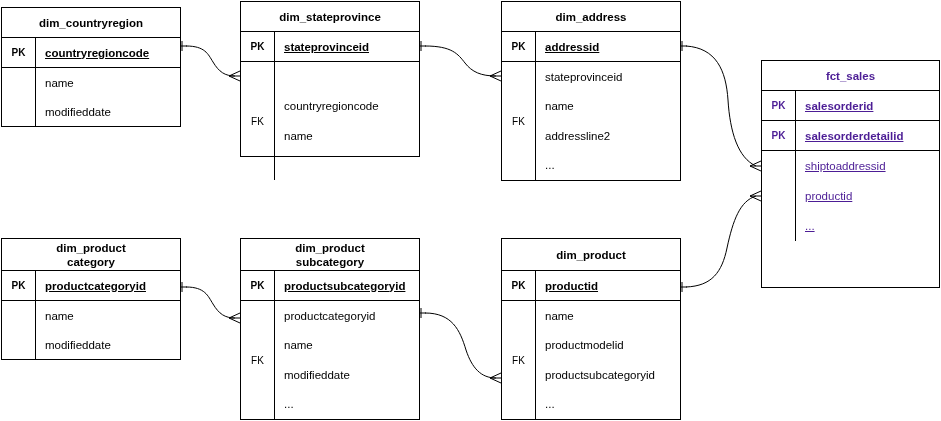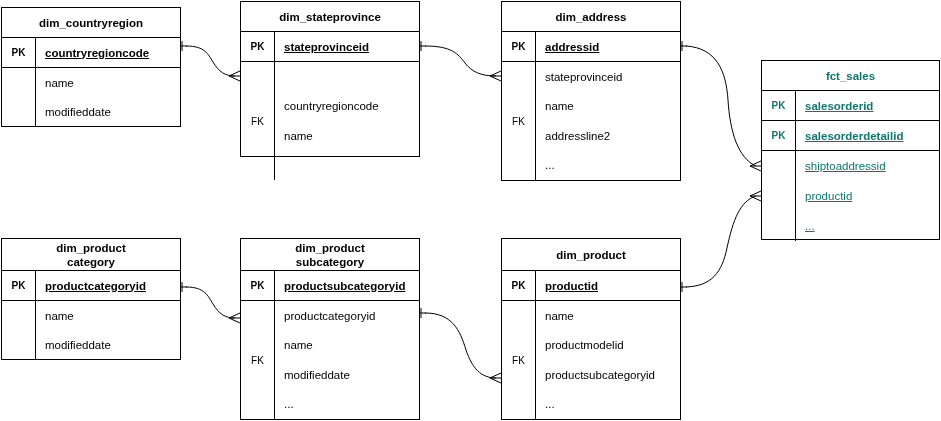--- a/index.html
+++ b/index.html
@@ -195,21 +195,21 @@
             <div class="keycol" style="border-right-color: rgb(0, 0, 0);">FK</div>
             <div class="fieldcol">
               <div class="fld" style="height: 29.5px; flex: 0 0 29.5px;">stateprovinceid</div>
               <div class="fld" style="height: 29.5px; flex: 0 0 29.5px;">name</div>
               <div class="fld" style="height: 29.5px; flex: 0 0 29.5px;">addressline2</div>
               <div class="fld" style="height: 29.5px; flex: 0 0 29.5px;">...</div>
             </div>
           </div>
         </div>
       </div>
-      <div class="entity" style="left: 761px; top: 60px; width: 179px; height: 180px; border-color: rgb(0, 0, 0); color: #0f766e;">
+      <div class="entity" style="left: 761px; top: 60px; width: 179px; height: 228px; border-color: rgb(0, 0, 0); color: #4c1d95;">
         <div class="ent-title" style="height: 30px; flex: 0 0 30px; border-bottom-color: rgb(0, 0, 0);">fct_sales</div>
         <div class="ent-body">
           <div class="grp sep" style="height: 30px; flex: 0 0 30px; border-bottom-color: rgb(0, 0, 0);">
             <div class="keycol bold" style="border-right-color: rgb(0, 0, 0);">PK</div>
             <div class="fieldcol">
               <div class="fld pk" style="height: 30px; flex: 0 0 30px;">salesorderid</div>
             </div>
           </div>
           <div class="grp sep" style="height: 30px; flex: 0 0 30px; border-bottom-color: rgb(0, 0, 0);">
             <div class="keycol bold" style="border-right-color: rgb(0, 0, 0);">PK</div>

